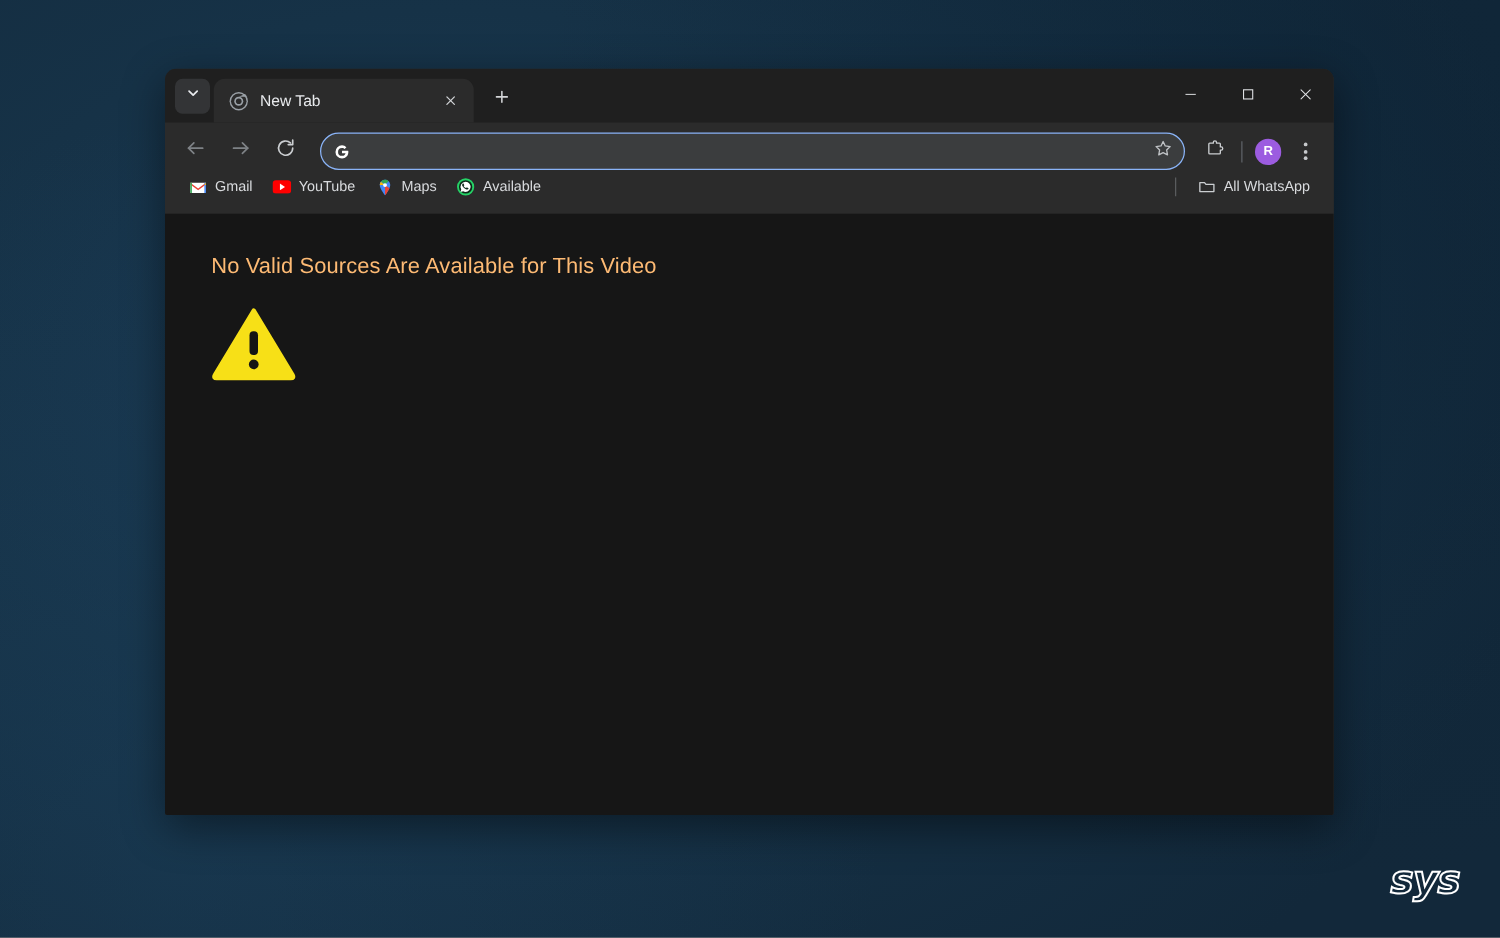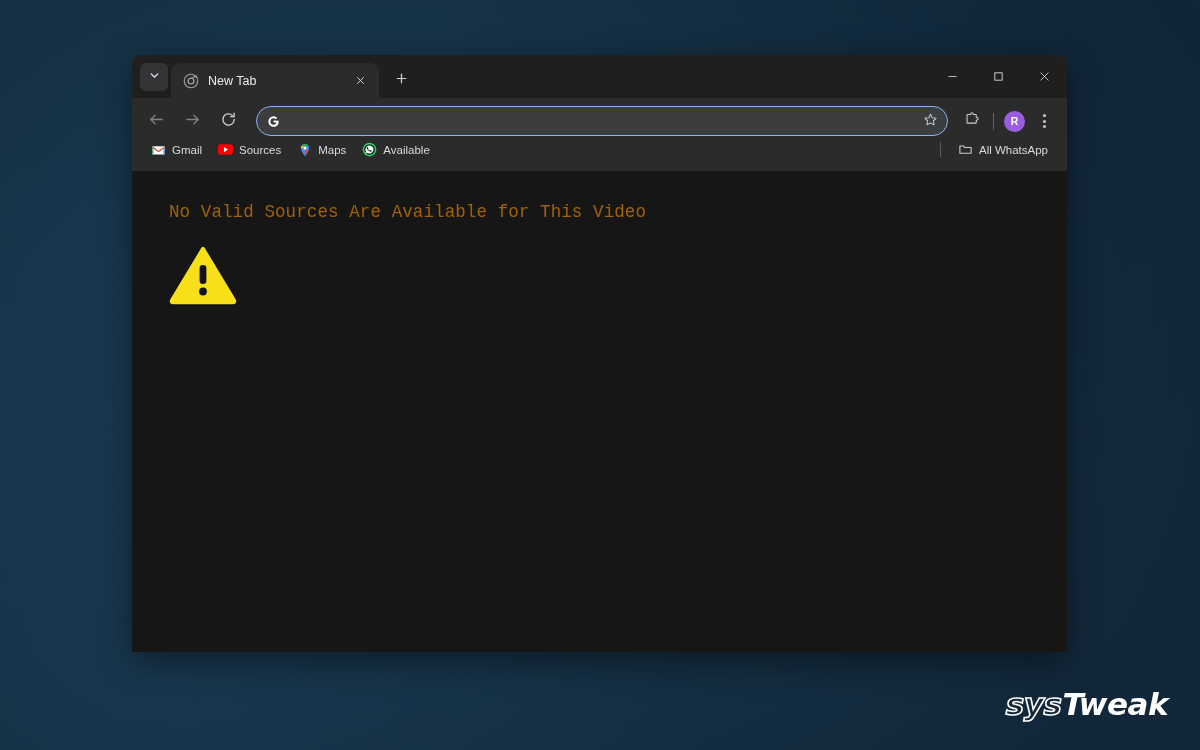--- a/index.html
+++ b/index.html
@@ -128,22 +128,22 @@
     display:flex;align-items:center;justify-content:center;}
   .bm .bm-label{ color:#d8dadd; font-size:11.5px; white-space:nowrap; }
   .bm-right{ margin-left:auto; display:flex; align-items:center; }
   .bm-sep{ width:1px;height:15px;background:#5a5c5e;margin-right:10px; }
 
   
   .page{
     flex:1; background:#161616; position:relative; overflow:hidden;
   }
   .page-heading{
-    color:#a16207; font-size:17.5px; font-weight:400;
-    position:absolute; left:37px; top:31px; letter-spacing:.1px;font-family:Liberation Mono, monospace;
+    color:#fdba74; font-size:17.5px; font-weight:400;
+    position:absolute; left:37px; top:31px; letter-spacing:.1px;
   }
   .warn-wrap{ position:absolute; left:37px; top:73px; }
   .warn-wrap svg{ width:68px;height:62px;display:block; }
 
   
   .logo{
     position:absolute; right:32px; bottom:28px;
     display:flex; align-items:baseline;margin-top:30px;
   }
   .logo .sys{
@@ -301,21 +301,21 @@
       <span class="bm-label">Gmail</span>
     </div>
 
     <div class="bm">
       <span class="bm-ico">
         <svg viewBox="0 0 24 17" width="15" height="11">
           <rect x="0" y="0" width="24" height="17" rx="4.5" fill="#ff0000"></rect>
           <polygon points="9.5,4.3 16,8.5 9.5,12.7" fill="#ffffff"></polygon>
         </svg>
       </span>
-      <span class="bm-label">Sources</span>
+      <span class="bm-label">YouTube</span>
     </div>
 
     <div class="bm">
       <span class="bm-ico">
         <svg viewBox="0 0 24 24" width="14" height="14">
           <path fill="#4285f4" d="M12 1.5c-4 0-7.2 3.2-7.2 7.2 0 5.4 7.2 14 7.2 14s7.2-8.6 7.2-14c0-4-3.2-7.2-7.2-7.2z"></path>
           <path fill="#34a853" d="M6.3 4.2C7.6 2.6 9.7 1.5 12 1.5c1.9 0 3.6.7 4.9 1.9l-4.3 4.2z"></path>
           <path fill="#fbbc04" d="M4.8 8.7c0-1.7.6-3.3 1.5-4.5l5.1 4.3z"></path>
           <path fill="#ea4335" d="M12 22.7s4.1-4.9 6.1-9.8L12 8.7z"></path>
           <circle cx="12" cy="8.7" r="2.7" fill="#ffffff"></circle>
@@ -356,14 +356,13 @@
         <rect x="30.6" y="21" width="6.8" height="19" rx="3.2" fill="#141414"></rect>
         <circle cx="34" cy="47.5" r="3.9" fill="#141414"></circle>
       </svg>
     </div>
   </div>
 
 </div>
 
 <div class="logo">
   <span class="sys">sys</span>
-  <span class="tweak">Tweak</span>
 </div>
 
 </body></html>

